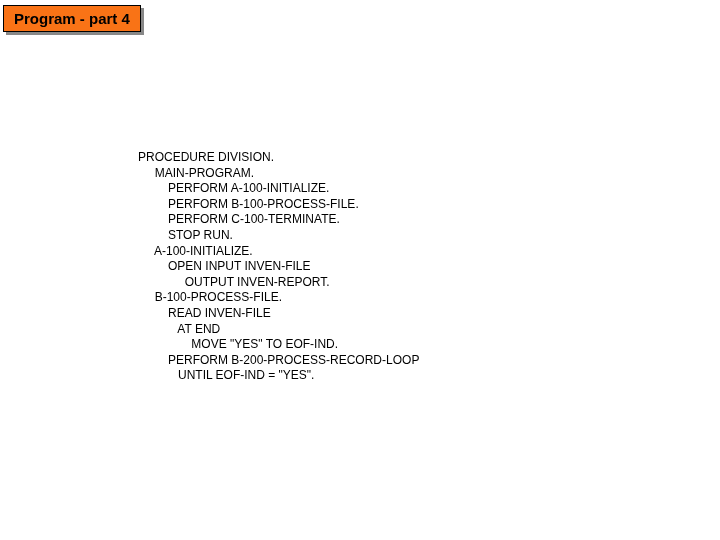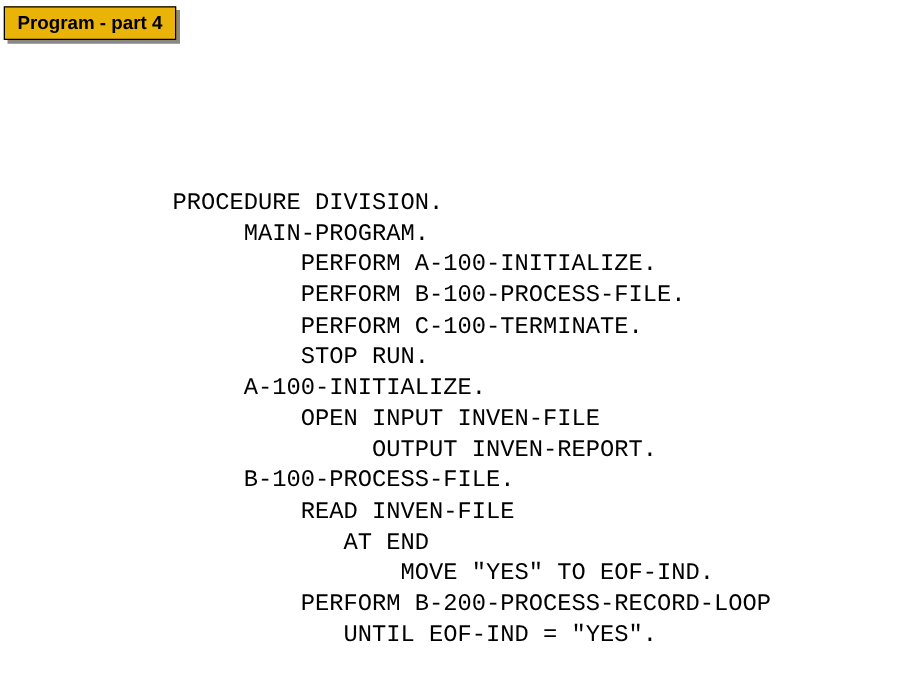--- a/index.html
+++ b/index.html
@@ -11,33 +11,33 @@
       width: 720px;
       height: 540px;
       background: #ffffff;
       font-family: Arial, sans-serif;
       position: relative;
     }
     .title-box {
       position: absolute;
       top: 5px;
       left: 3px;
-      background: #eab308;
+      background: #f97316;
       border: 1px solid #000;
       padding: 4px 10px;
       font-weight: bold;
       font-size: 15px;
       box-shadow: 3px 3px 0px #888;
     }
     .code-block {
       position: absolute;
       top: 150px;
       left: 138px;
-      font-family: Liberation Mono, monospace;
-      font-size: 19px;
+      font-family: Liberation Sans, sans-serif;
+      font-size: 12px;
       line-height: 1.3;
       white-space: pre;
     }
   </style>
 </head>
 <body>
 
 <div class="title-box">
   <span>Program - part 4</span>
 </div>

